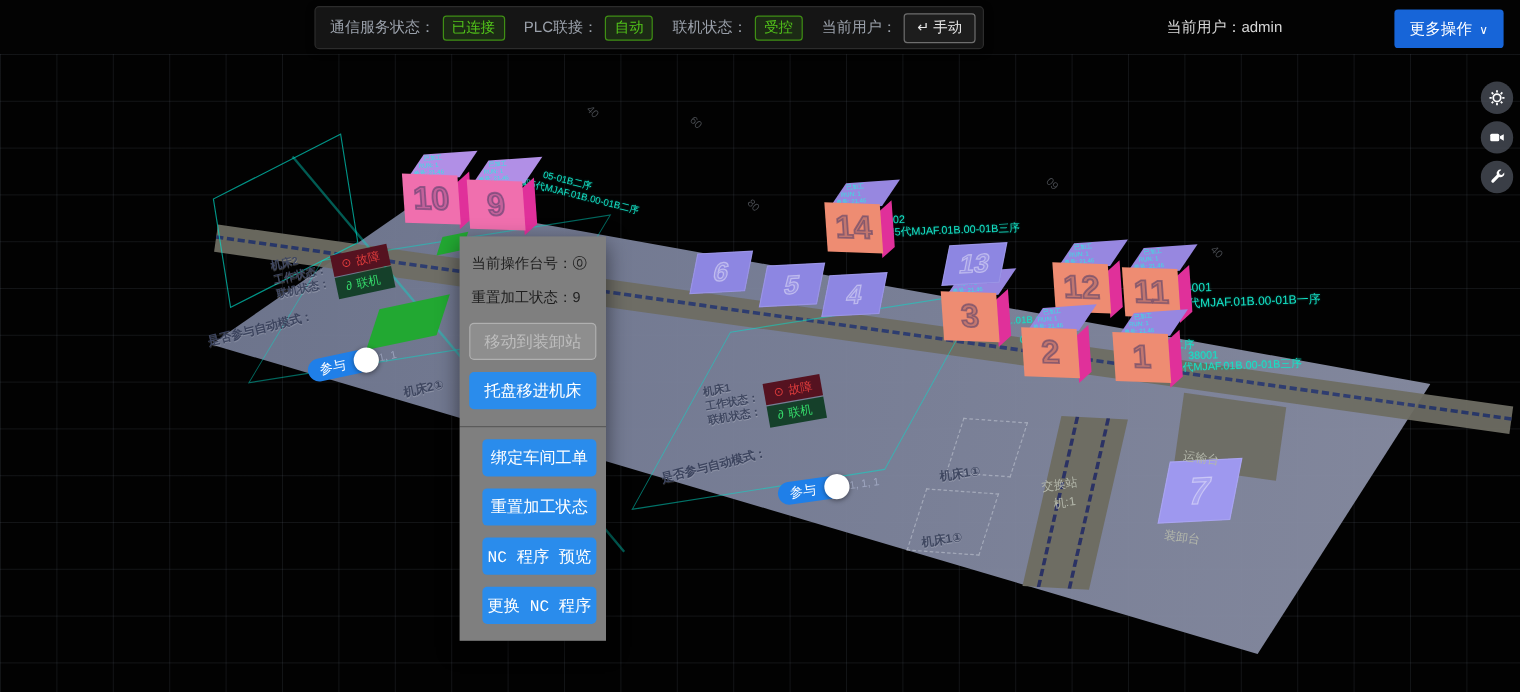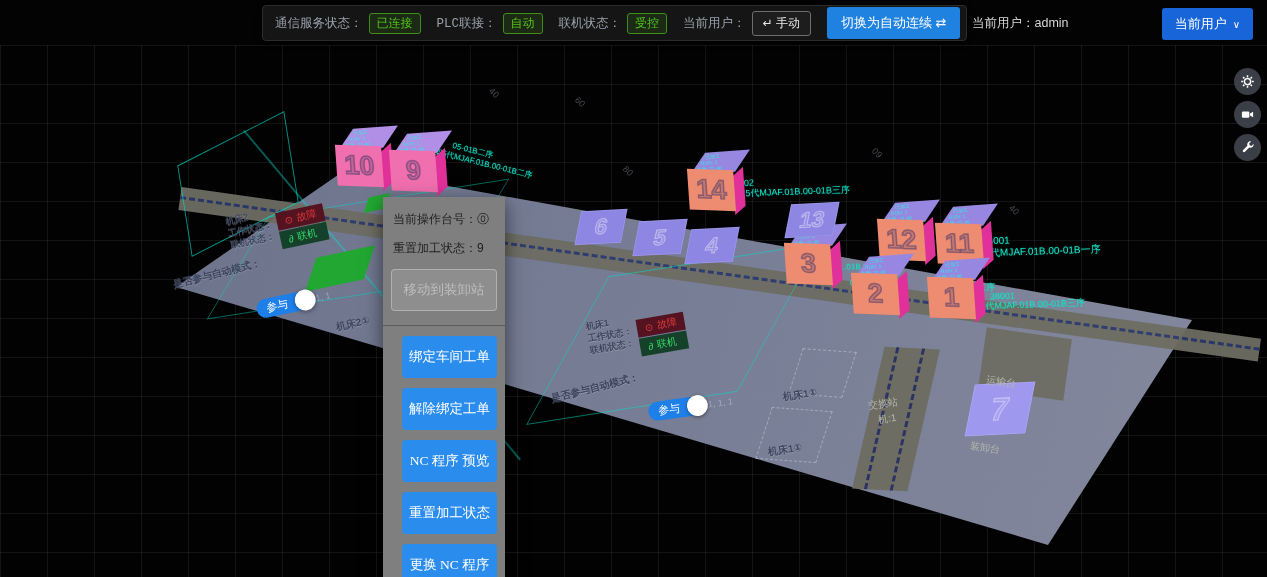--- a/index.html
+++ b/index.html
@@ -6,21 +6,21 @@
   body { background:#111; }
   .app { position:relative; width:1267px; height:577px; background:#000; overflow:hidden;
          font-family:"Liberation Sans","DejaVu Sans",sans-serif; }
 
   
   .header { position:absolute; top:0; left:0; width:100%; height:45px; background:#030303; z-index:40; }
   .app-title { position:absolute; left:20px; top:12px; font-size:16px; font-weight:bold; color:#2d6ad0; letter-spacing:.5px; }
   .status-panel { position:absolute; left:262px; top:5px; height:36px; display:flex; align-items:center; gap:16px;
                   background:#151515; border:1px solid #2c2c2c; border-radius:4px; padding:0 6px 0 12px; box-shadow:0 2px 6px rgba(0,0,0,.6); }
   .st-item { display:flex; align-items:center; gap:6px; }
-  .st-label { color:#9aa0aa; font-size:12.5px; white-space:nowrap;font-family:Liberation Mono, monospace; }
+  .st-label { color:#9aa0aa; font-size:12.5px; white-space:nowrap; }
   .st-badge { color:#52c41a; font-size:12px; background:rgba(82,196,26,.12); border:1px solid #3f8f14; border-radius:3px; padding:1px 7px; white-space:nowrap; }
   .manual-btn { background:#1d1d1d; border:1px solid #6e6e6e; color:#e8e8e8; font-size:12px; border-radius:3px; padding:3px 10px; cursor:pointer; white-space:nowrap; font-family:inherit; }
   .switch-btn { background:#1f82e0; border:none; color:#fff; font-size:13px; border-radius:3px; padding:7px 14px; cursor:pointer; white-space:nowrap; font-family:inherit; }
   .user { position:absolute; left:972px; top:15px; color:#d8d8d8; font-size:12.5px; }
   .more-btn { position:absolute; right:14px; top:8px; background:#1765d8; border:none; color:#fff; font-size:13px; border-radius:3px; padding:7px 13px; cursor:pointer; font-family:inherit; }
   .more-btn .chev { font-size:10px; margin-left:6px; }
 
   
   .canvas { position:absolute; top:45px; left:0; width:1267px; height:532px; background:#020202; overflow:hidden;
     background-image:
@@ -97,22 +97,22 @@
   .floor-label.light { color:#b4b8ab; font-weight:normal; }
   .auto-label { position:absolute; color:#3c445e; font-size:10px; font-weight:bold; white-space:nowrap;
                 text-shadow:0 1px 0 rgba(255,255,255,.15); }
 
   
   .popup { position:absolute; left:383px; top:197px; width:122px; background:#7f7f7f; z-index:30;
            box-shadow:0 6px 18px rgba(0,0,0,.55); }
   .popup .sec { padding:10px 8px 4px 8px; }
   .popup .sec + .sec { border-top:1px solid rgba(0,0,0,.28);padding-left:19px; }
   .p-row { color:#1f1f1f; font-size:12px; margin:4px 2px 12px 2px; white-space:nowrap; }
-  .p-btn { display:block; width:100%; height:42px; margin-bottom:10px; border:none; border-radius:4px;
-           background:#2a8cec; color:#fff; font-size:13.5px; cursor:pointer; font-family:Liberation Serif, serif; white-space:nowrap; }
+  .p-btn { display:block; width:100%; height:31px; margin-bottom:10px; border:none; border-radius:4px;
+           background:#2a8cec; color:#fff; font-size:13.5px; cursor:pointer; font-family:Liberation Mono, monospace; white-space:nowrap; }
   .p-btn.disabled { background:rgba(255,255,255,.12); border:1px solid rgba(255,255,255,.3); color:#bdbdbd; cursor:default; }
 
   
   .fab { position:absolute; left:1234px; width:27px; height:27px; border-radius:50%; background:rgba(72,78,88,.8);
          display:flex; align-items:center; justify-content:center; border:none; cursor:pointer; z-index:35; }
   .fab.f1 { top:68px; } .fab.f2 { top:101px; } .fab.f3 { top:134px; }
 </style>
 </head>
 <body>
 
@@ -135,25 +135,24 @@
 
           <div class="st-item">
             <span class="st-label">联机状态：</span>
             <span class="st-badge">受控</span>
           </div>
         </div>
       <div class="st-item">
         <span class="st-label">当前用户：</span>
         <button class="manual-btn"><span>↵</span> <span>手动</span></button>
       </div>
-      <button class="switch-btn"><span>切换为自动连续</span> <span>⇄</span></button>
     </div>
 
     <div class="user"><span>当前用户：</span><span>admin</span></div>
-    <button class="more-btn"><span>当前用户</span><span class="chev">∨</span></button>
+    <button class="more-btn"><span>更多操作</span><span class="chev">∨</span></button>
   </div>
 
   <div class="canvas">
     <div class="floor"></div>
 
     <div class="road-main">
         <div class="dash"></div>
       </div>
     <div class="road-vert">
         <i class="l1"></i>
@@ -397,27 +396,27 @@
 
   <div class="popup">
     <div class="sec">
       <div class="p-row">
         <span>当前操作台号：</span><span>⓪</span>
       </div>
       <div class="p-row">
         <span>重置加工状态：</span><span>9</span>
       </div>
       <button class="p-btn disabled">移动到装卸站</button>
+      <button class="p-btn">托盘移进机床</button>
     </div>
     <div class="sec">
 
     <button class="p-btn">绑定车间工单</button>
-        <button class="p-btn">解除绑定工单</button>
+        <button class="p-btn">重置加工状态</button>
         <button class="p-btn">NC 程序 预览</button>
-        <button class="p-btn">重置加工状态</button>
         <button class="p-btn">更换 NC 程序</button>
       </div>
   </div>
 
   <button class="fab f1">
     <svg width="15" height="15" viewBox="0 0 24 24">
       <g stroke="#fff" stroke-width="2.4" fill="none">
         <circle cx="12" cy="12" r="5"></circle>
         <path d="M12 2v3M12 19v3M2 12h3M19 12h3M4.9 4.9l2.1 2.1M17 17l2.1 2.1M19.1 4.9L17 7M7 17l-2.1 2.1"></path>
       </g>

